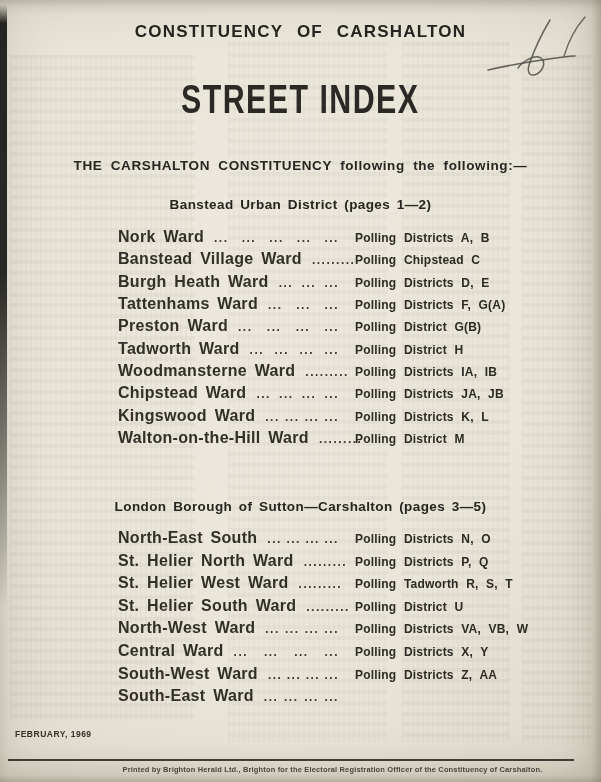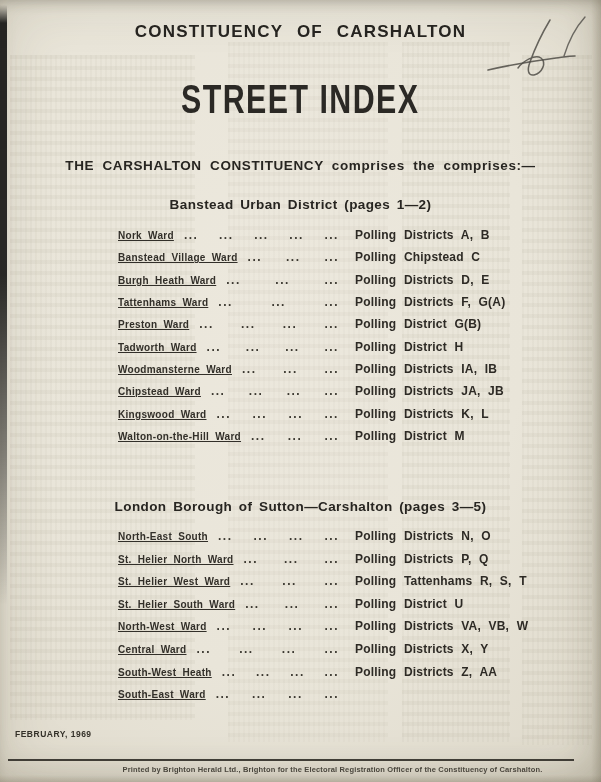--- a/index.html
+++ b/index.html
@@ -67,22 +67,22 @@
   .heading-0{top:197px;}
   .heading-1{top:499px;}
   .rows{position:absolute;left:118px;width:414px;}
   .rows-0{top:228px;}
   .rows-1{top:529px;}
   .rows-0 .row{height:22.35px;}
   .rows-1 .row{height:22.6px;}
   .row{display:flex;align-items:baseline;}
   .row .left{width:237px;display:flex;align-items:baseline;}
   .ward{
-    white-space:nowrap;font-weight:bold;font-size:10px;
-    letter-spacing:.3px;word-spacing:3px;color:#322f29;text-decoration:underline;
+    white-space:nowrap;font-weight:bold;font-size:16px;
+    letter-spacing:.3px;word-spacing:3px;color:#322f29;
   }
   .leader{
     flex:1;display:flex;justify-content:space-between;
     margin-left:10px;margin-right:16px;
   }
   .dots{font-weight:bold;font-size:12px;letter-spacing:1.5px;color:#3a372f;}
   .polling{
     white-space:nowrap;font-weight:bold;font-size:12px;
     letter-spacing:.2px;word-spacing:4px;color:#2d2a25;
   }
@@ -127,21 +127,21 @@
     <path d="M86,44 C90,31 98,15 107,5" stroke="#4f4c47" stroke-width="1.4" stroke-linecap="round" opacity=".8"></path>
   </svg>
 
   <div class="content">
     <div class="header-title">CONSTITUENCY OF CARSHALTON</div>
 
     <div class="main-heading">
       <span>STREET INDEX</span>
     </div>
 
-    <div class="intro-line">THE CARSHALTON CONSTITUENCY comprises the comprises:—</div>
+    <div class="intro-line">THE CARSHALTON CONSTITUENCY following the following:—</div>
 
     <section>
       <h2 class="section-heading heading-0">Banstead Urban District (pages 1—2)</h2>
       <div class="rows rows-0">
           <div class="row">
             <span class="left">
               <span class="ward">Nork Ward</span>
               <span class="leader">
                 <span class="dots">...</span>
                 <span class="dots">...</span>
@@ -286,21 +286,21 @@
           </div>
           <div class="row">
             <span class="left">
               <span class="ward">St. Helier West Ward</span>
               <span class="leader">
                 <span class="dots">...</span>
                 <span class="dots">...</span>
                 <span class="dots">...</span>
               </span>
             </span>
-            <span class="polling">Polling Tattenhams R, S, T</span>
+            <span class="polling">Polling Tadworth R, S, T</span>
           </div>
           <div class="row">
             <span class="left">
               <span class="ward">St. Helier South Ward</span>
               <span class="leader">
                 <span class="dots">...</span>
                 <span class="dots">...</span>
                 <span class="dots">...</span>
               </span>
             </span>
@@ -325,21 +325,21 @@
                 <span class="dots">...</span>
                 <span class="dots">...</span>
                 <span class="dots">...</span>
                 <span class="dots">...</span>
               </span>
             </span>
             <span class="polling">Polling Districts X, Y</span>
           </div>
           <div class="row">
             <span class="left">
-              <span class="ward">South-West Heath</span>
+              <span class="ward">South-West Ward</span>
               <span class="leader">
                 <span class="dots">...</span>
                 <span class="dots">...</span>
                 <span class="dots">...</span>
                 <span class="dots">...</span>
               </span>
             </span>
             <span class="polling">Polling Districts Z, AA</span>
           </div>
           <div class="row">

